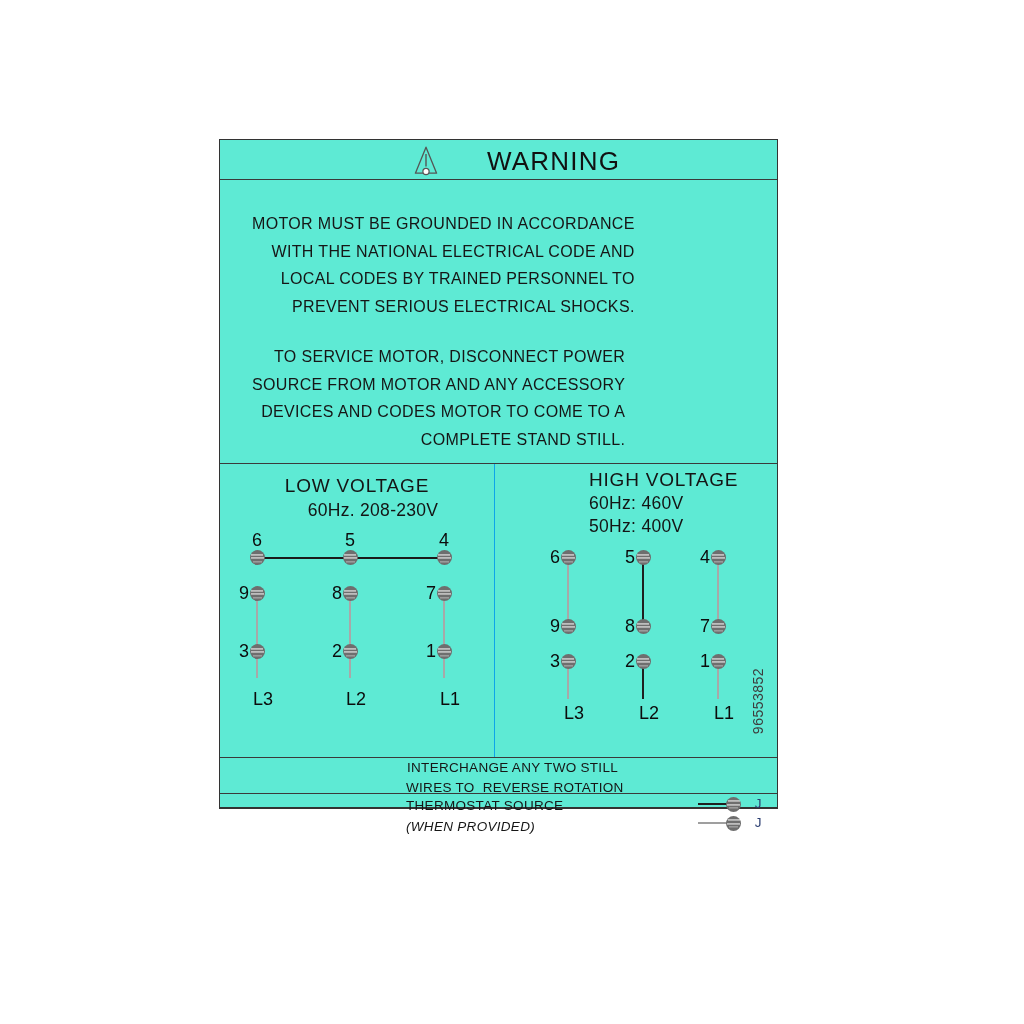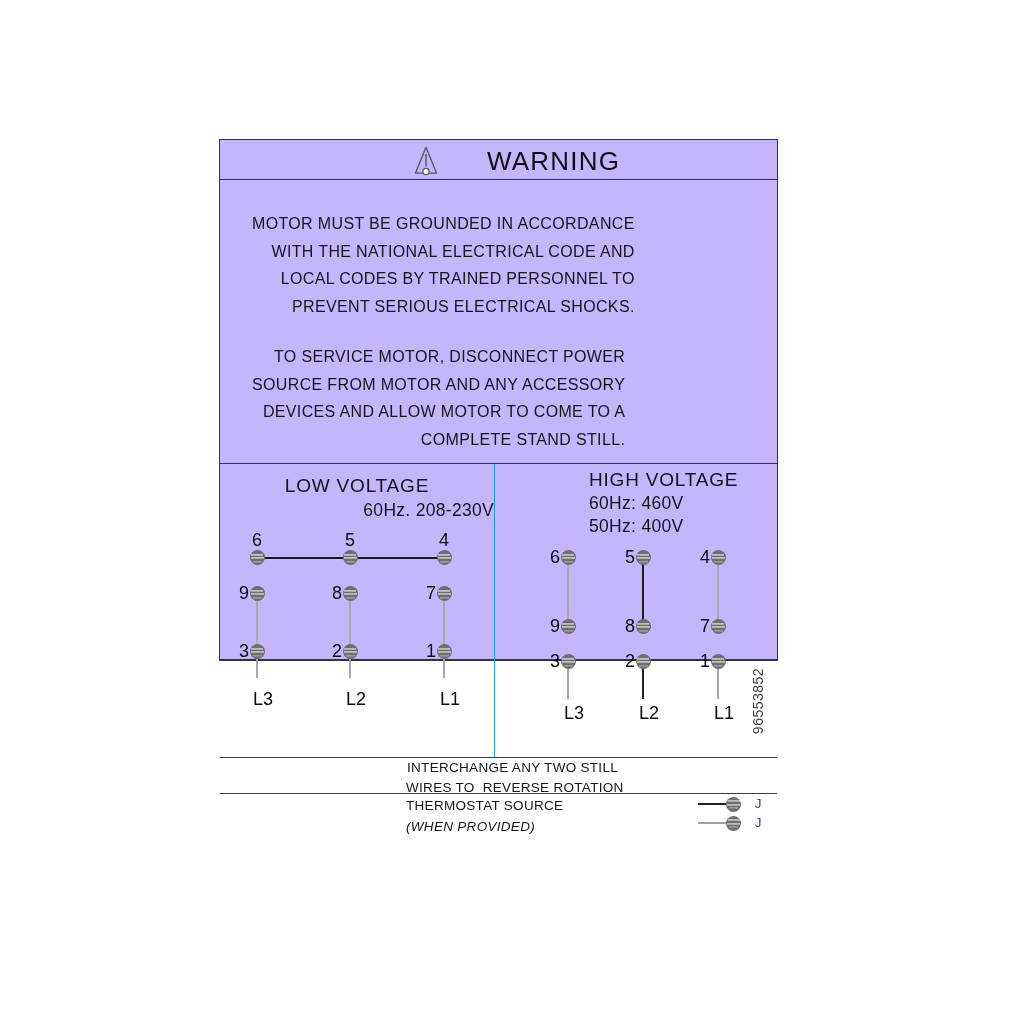--- a/index.html
+++ b/index.html
@@ -1,36 +1,36 @@
 <!DOCTYPE html>
 <html><head>
 <meta charset="utf-8">
 <style>
   html,body{margin:0;padding:0;background:#fff;}
   .stage{position:relative;width:1024px;height:1024px;background:#ffffff;overflow:hidden;
          font-family:"Liberation Sans","DejaVu Sans",sans-serif;color:#1c1c1c;}
-  .label{position:absolute;left:219px;top:139px;width:559px;height:522px;
-         border:1.5px solid #333;border-bottom-width:2.5px;box-sizing:border-box;background:#c4b5fd;}
+  .label{position:absolute;left:219px;top:139px;width:559px;height:670px;
+         border:1.5px solid #333;border-bottom-width:2.5px;box-sizing:border-box;background:#5eead4;}
   .sec{position:absolute;left:0;width:100%;box-sizing:border-box;}
   .sec-header{top:0;height:40px;border-bottom:1px solid #3a3a3a;}
   .sec-warning{top:40px;height:284px;border-bottom:1px solid #3a3a3a;}
   .sec-diagrams{top:324px;height:294px;border-bottom:1px solid #3a3a3a;}
   .sec-note1{top:618px;height:36px;border-bottom:1px solid #3a3a3a;}
   .sec-note2{top:654px;height:42px;}
   .warn-title{position:absolute;left:267px;top:6px;font-size:26px;letter-spacing:1.2px;color:#111;}
   .tri{position:absolute;left:193px;top:5px;}
   .para{position:absolute;left:32px;font-size:16px;line-height:27.5px;letter-spacing:0.35px;color:#161616;text-align:right;}
   .p1{top:30px;} .p2{top:163px;}
   .panel{position:absolute;top:0;height:293px;}
   .panel-low{left:0;width:274px;border-right:1px solid #0ea5e9;box-sizing:content-box;}
   .panel-high{left:275px;width:283px;}
   .vtitle{position:absolute;font-size:19px;letter-spacing:0.8px;color:#141414;}
   .vsub{position:absolute;font-size:17.5px;letter-spacing:0.3px;color:#141414;}
   .lv-title{left:0;top:11px;width:274px;text-align:center;}
-  .lv-sub{left:0;top:36px;width:274px;text-align:right;}
+  .lv-sub{left:16px;top:36px;width:274px;text-align:center;}
   .num{position:absolute;font-size:18px;color:#0c0c0c;width:22px;z-index:3;}
   .num-above{text-align:center;}
   .num-left{text-align:right;}
   .dot{position:absolute;width:15px;height:15px;border-radius:50%;z-index:2;
        background-color:#6e6e6e;
        background-image:linear-gradient(#bdbdbd,#bdbdbd),linear-gradient(#bdbdbd,#bdbdbd),linear-gradient(#9a9a9a,#9a9a9a);
        background-size:12px 1.8px,13px 1.8px,9px 1.6px;
        background-position:center 3.6px,center 7.2px,center 10.8px;
        background-repeat:no-repeat;}
   .hline{position:absolute;height:1.6px;background:#1a1a1a;z-index:1;}
@@ -63,21 +63,21 @@
     <div class="sec sec-warning">
       <div class="para p1">
         <div>MOTOR MUST BE GROUNDED IN ACCORDANCE</div>
         <div>WITH THE NATIONAL ELECTRICAL CODE AND</div>
         <div>LOCAL CODES BY TRAINED PERSONNEL TO</div>
         <div>PREVENT SERIOUS ELECTRICAL SHOCKS.</div>
       </div>
       <div class="para p2">
         <div>TO SERVICE MOTOR, DISCONNECT POWER</div>
         <div>SOURCE FROM MOTOR AND ANY ACCESSORY</div>
-        <div>DEVICES AND ALLOW MOTOR TO COME TO A</div>
+        <div>DEVICES AND CODES MOTOR TO COME TO A</div>
         <div>COMPLETE STAND STILL.</div>
       </div>
     </div>
 
     <div class="sec sec-diagrams">
 
       <div class="panel panel-low">
         <div class="vtitle lv-title">LOW VOLTAGE</div>
         <div class="vsub lv-sub">60Hz. 208-230V</div>
 

